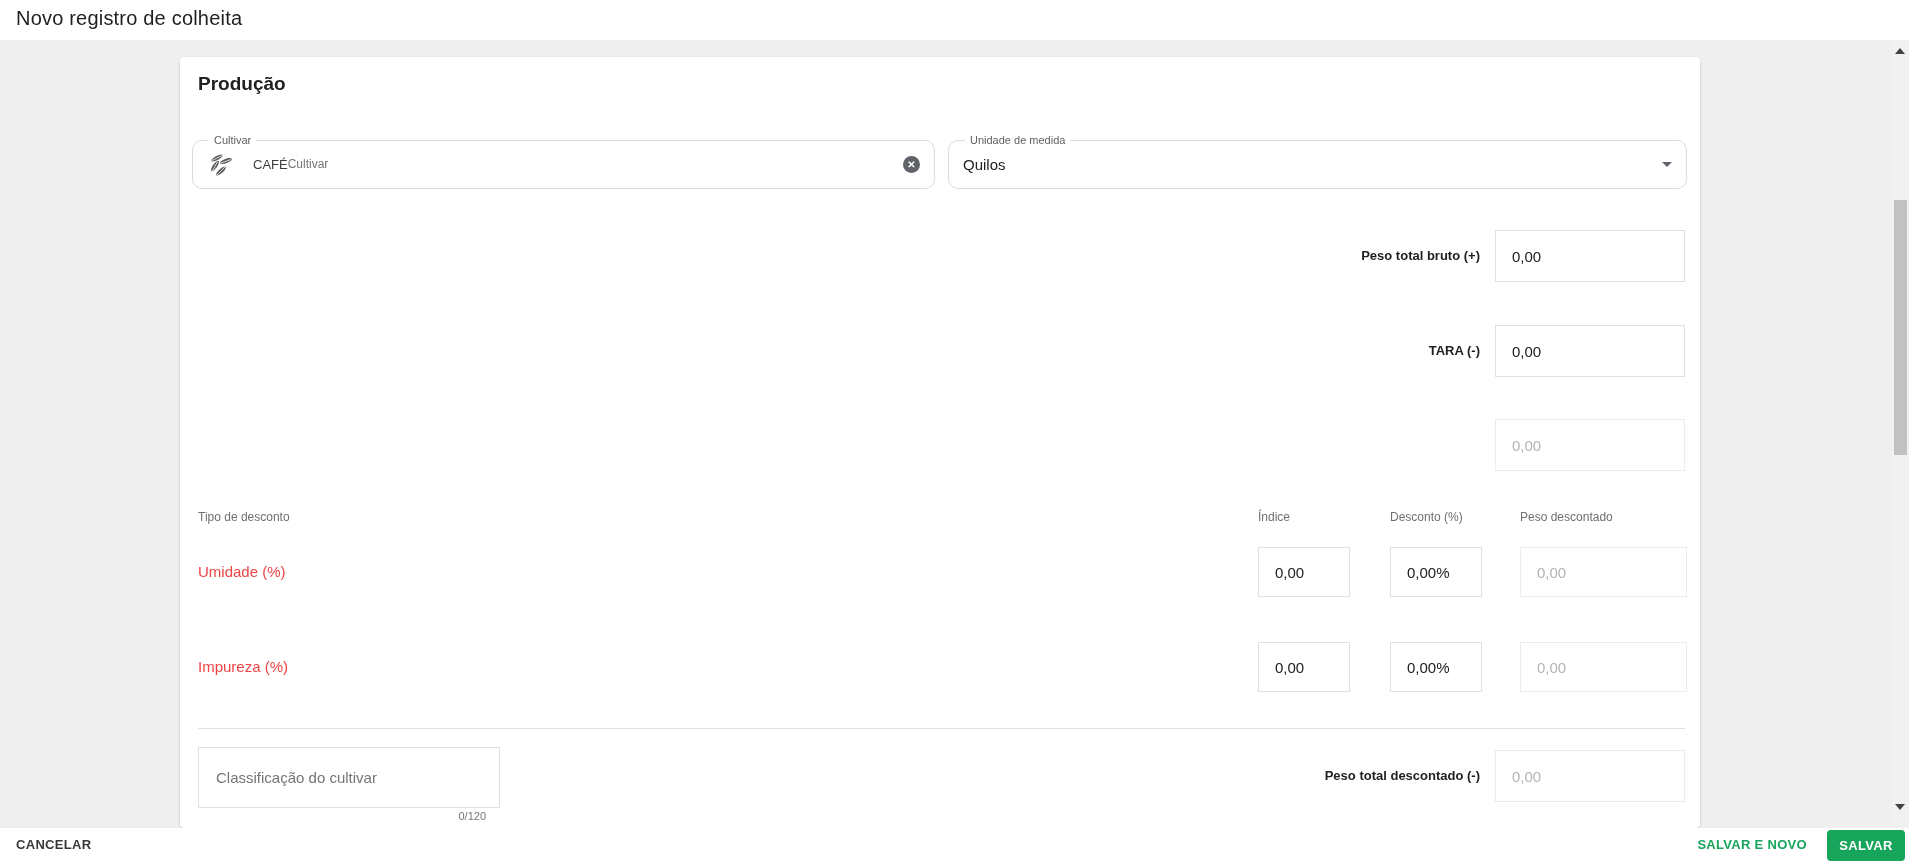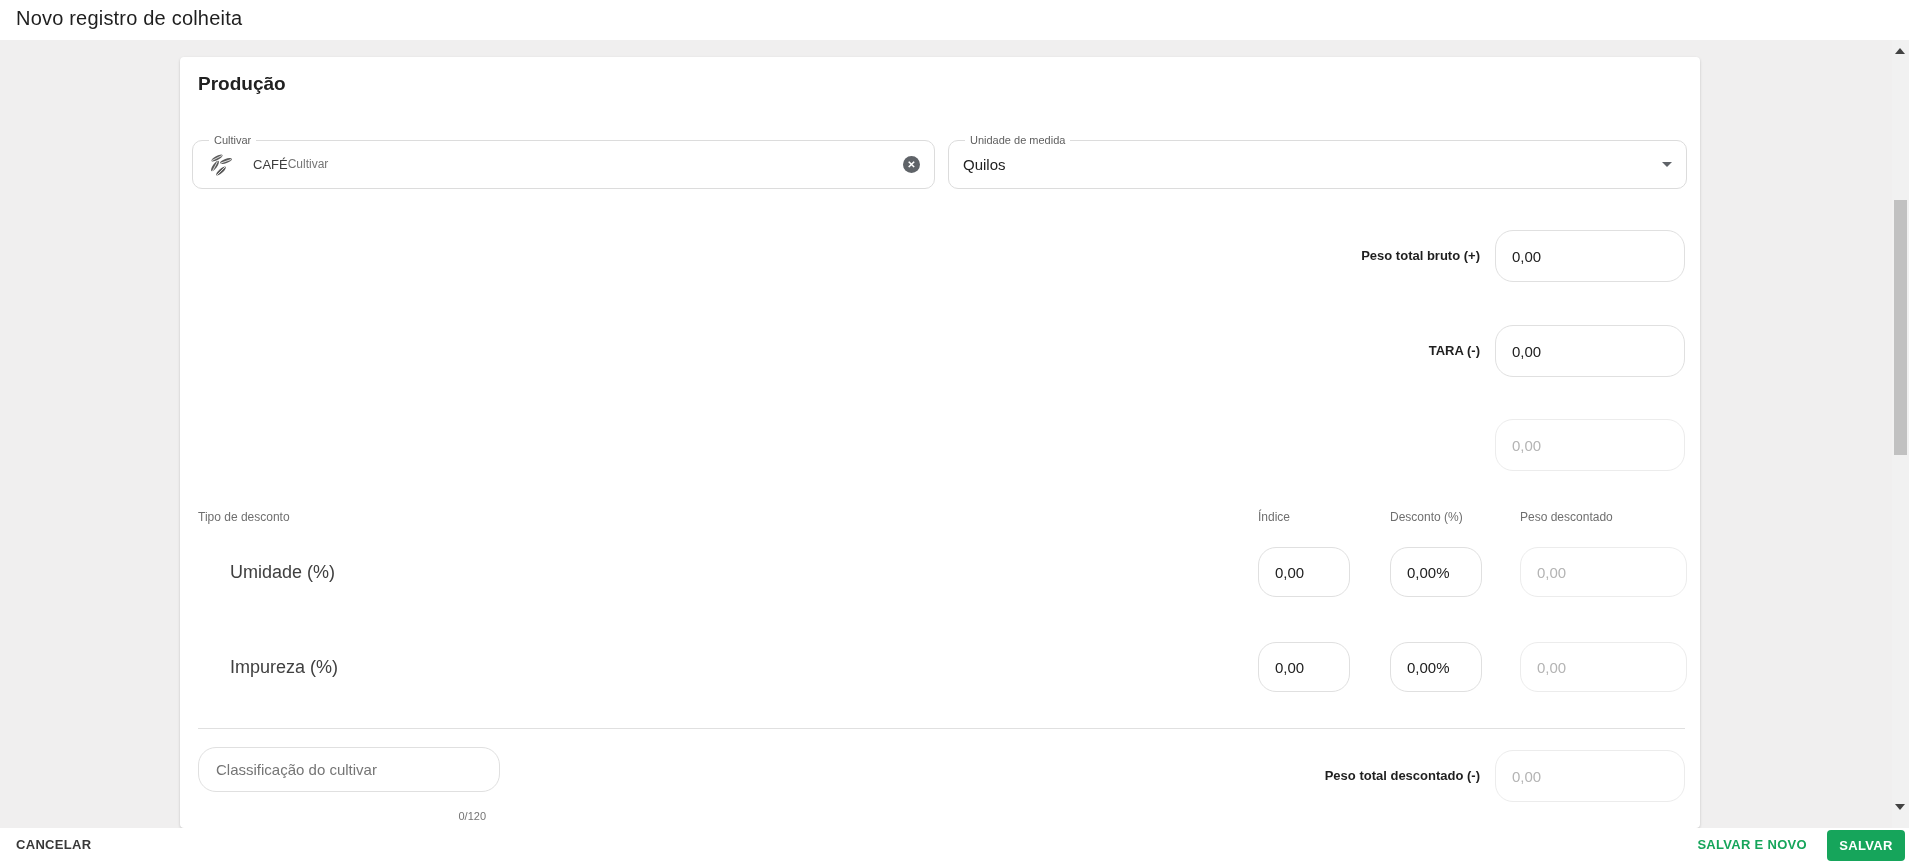--- a/index.html
+++ b/index.html
@@ -52,37 +52,37 @@
   }
   .unit-value { font-size:15px; color:#212121; }
   .caret-down {
     margin-left:auto; width:0; height:0;
     border-left:5px solid transparent; border-right:5px solid transparent;
     border-top:5px solid #5f6368;
   }
   
   .winput {
     position:absolute; height:52px;
-    border:1px solid #e0e0e0; border-radius:18px; background:#fff;
+    border:1px solid #e0e0e0; border-radius:0; background:#fff;
     font-family:"Liberation Sans", sans-serif; font-size:15px; color:#212121;
     padding:0 0 0 16px; outline:none;
   }
   .winput.small { height:50px; }
   .winput.muted { color:#b4b4b4; border-color:#ececec; }
   .num-label {
     position:absolute; font-size:13px; font-weight:bold; color:#1f1f1f;
     text-align:right; width:300px; line-height:52px;
   }
   .col-label-right { left:1000px; }
   
   .th {
     position:absolute; font-size:12px; color:#6f6f6f;
   }
   .row-label {
-    position:absolute; left:18px; font-size:18px; color:#404040; line-height:50px;margin-left:32px;
+    position:absolute; left:18px; font-size:15px; color:#ef4444; line-height:50px;
   }
   .divider {
     position:absolute; left:18px; top:671px; width:1487px; height:1px;
     background:#e0e0e0;
   }
   .counter {
     position:absolute; font-size:11px; color:#757575;
   }
   
   .footer {
@@ -181,21 +181,21 @@
   <input class="winput small" style="left: 1210px; top: 490px; width: 92px;" readonly="" value="0,00%">
   <input class="winput small muted" style="left: 1340px; top: 490px; width: 167px;" readonly="" disabled="" value="0,00">
 
   <div class="row-label" style="top:585px;">Impureza (%)</div>
   <input class="winput small" style="left: 1078px; top: 585px; width: 92px;" readonly="" value="0,00">
   <input class="winput small" style="left: 1210px; top: 585px; width: 92px;" readonly="" value="0,00%">
   <input class="winput small muted" style="left: 1340px; top: 585px; width: 167px;" readonly="" disabled="" value="0,00">
 
   <div class="divider"></div>
 
-  <input class="winput" style="left: 18px; top: 690px; width: 302px; height: 45px; color: rgb(138, 138, 138); padding-left: 17px;" placeholder="Classificação do cultivar">
+  <input class="winput" style="left: 18px; top: 690px; width: 302px; height: 61px; color: rgb(138, 138, 138); padding-left: 17px;" placeholder="Classificação do cultivar">
   <div class="counter" style="left:18px; top:753px; width:288px; text-align:right;">0/120</div>
 
   <div class="num-label col-label-right" style="top:693px;">Peso total descontado (-)</div>
   <input class="winput muted" style="left: 1315px; top: 693px; width: 190px;" readonly="" disabled="" value="0,00">
 
 </div>
 
 <div class="footer">
   <button class="btn-text btn-cancel">CANCELAR</button>
   <button class="btn-text btn-save-new">SALVAR E NOVO</button>

